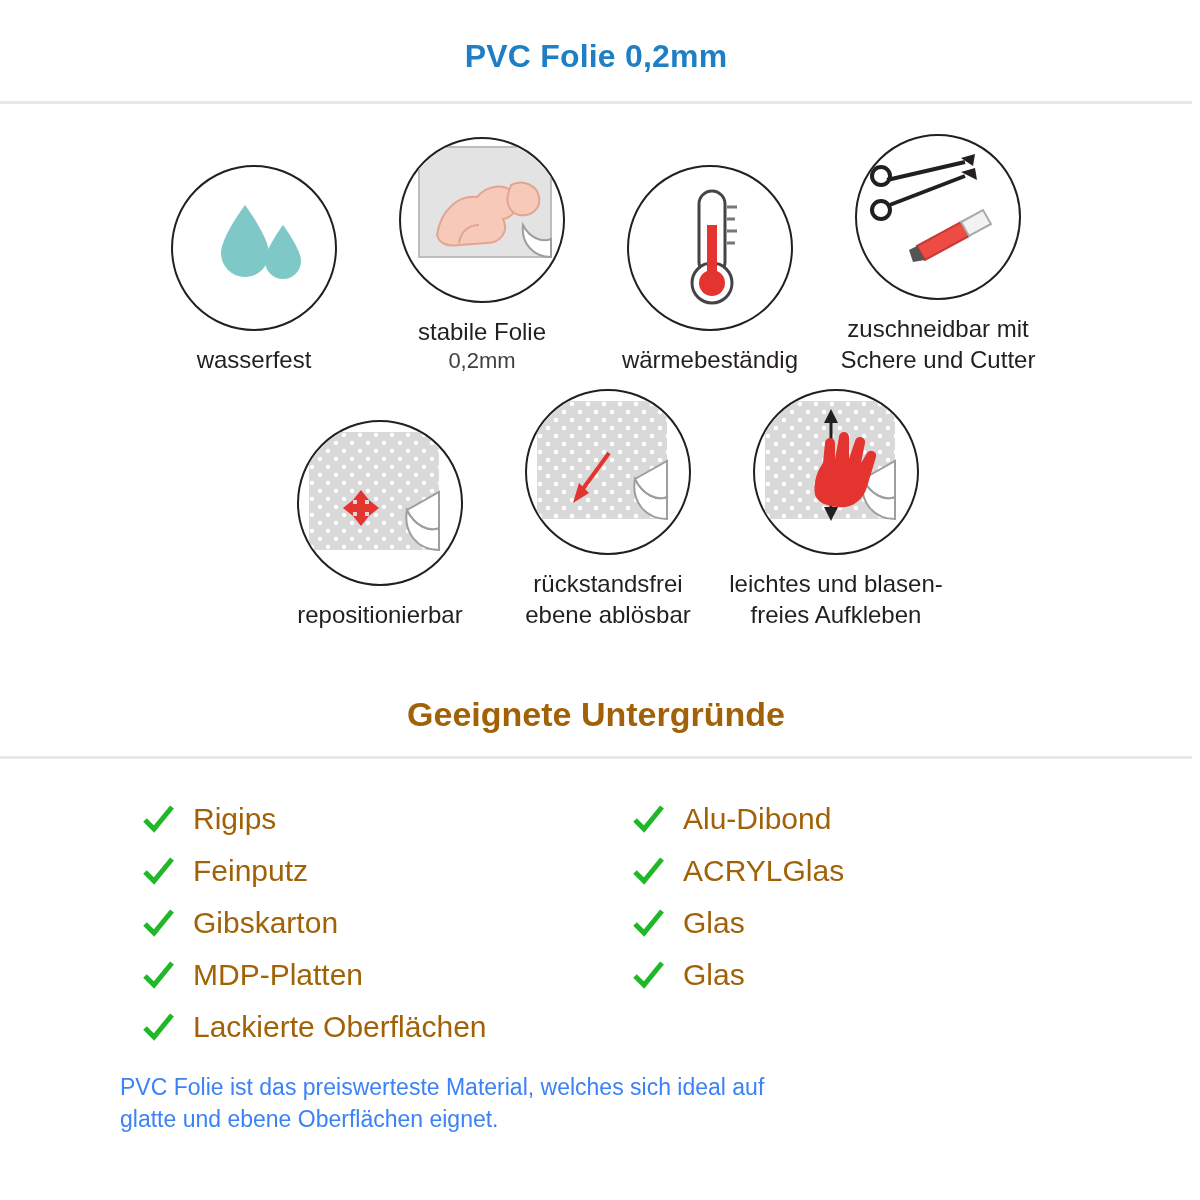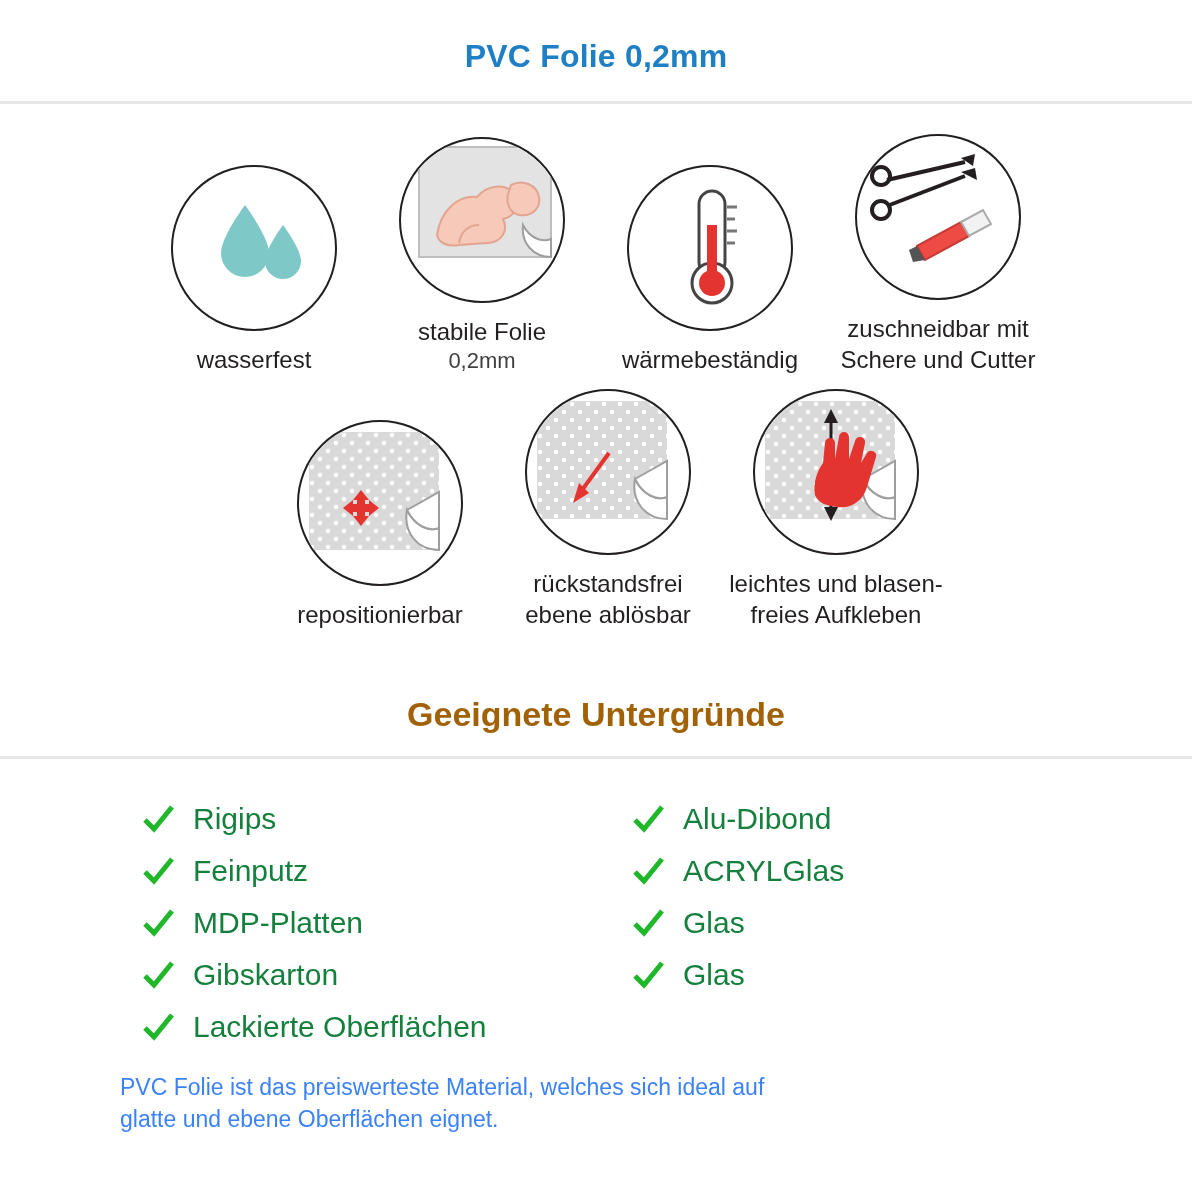--- a/index.html
+++ b/index.html
@@ -79,21 +79,21 @@
   }
   .surf-col { width: 420px; }
   .surf-item {
     display: flex;
     align-items: center;
     gap: 18px;
     height: 52px;
   }
   .surf-item .label {
     font-size: 30px;
-    color: #15803d;
+    color: #a16207;
   }
   .check { width: 34px; height: 34px; flex: 0 0 34px; }
 
   .footnote {
     text-align: left;
     color: #3b82f6;
     font-size: 23px;
     line-height: 1.4;
     padding: 18px 120px 0 120px;
   }
@@ -285,27 +285,27 @@
       <div class="surf-item">
         <svg class="check" viewBox="0 0 34 34">
             <path d="M4 18 L13 27 L31 5" fill="none" stroke="#21b72a" stroke-width="5"></path>
           </svg>
         <span class="label">Feinputz</span>
       </div>
       <div class="surf-item">
         <svg class="check" viewBox="0 0 34 34">
             <path d="M4 18 L13 27 L31 5" fill="none" stroke="#21b72a" stroke-width="5"></path>
           </svg>
+        <span class="label">Gibskarton</span>
+      </div>
+      <div class="surf-item">
+        <svg class="check" viewBox="0 0 34 34">
+            <path d="M4 18 L13 27 L31 5" fill="none" stroke="#21b72a" stroke-width="5"></path>
+          </svg>
         <span class="label">MDP-Platten</span>
-      </div>
-      <div class="surf-item">
-        <svg class="check" viewBox="0 0 34 34">
-            <path d="M4 18 L13 27 L31 5" fill="none" stroke="#21b72a" stroke-width="5"></path>
-          </svg>
-        <span class="label">Gibskarton</span>
       </div>
       <div class="surf-item">
         <svg class="check" viewBox="0 0 34 34">
             <path d="M4 18 L13 27 L31 5" fill="none" stroke="#21b72a" stroke-width="5"></path>
           </svg>
         <span class="label">Lackierte Oberflächen</span>
       </div>
     </div>
 
     <div class="surf-col">

